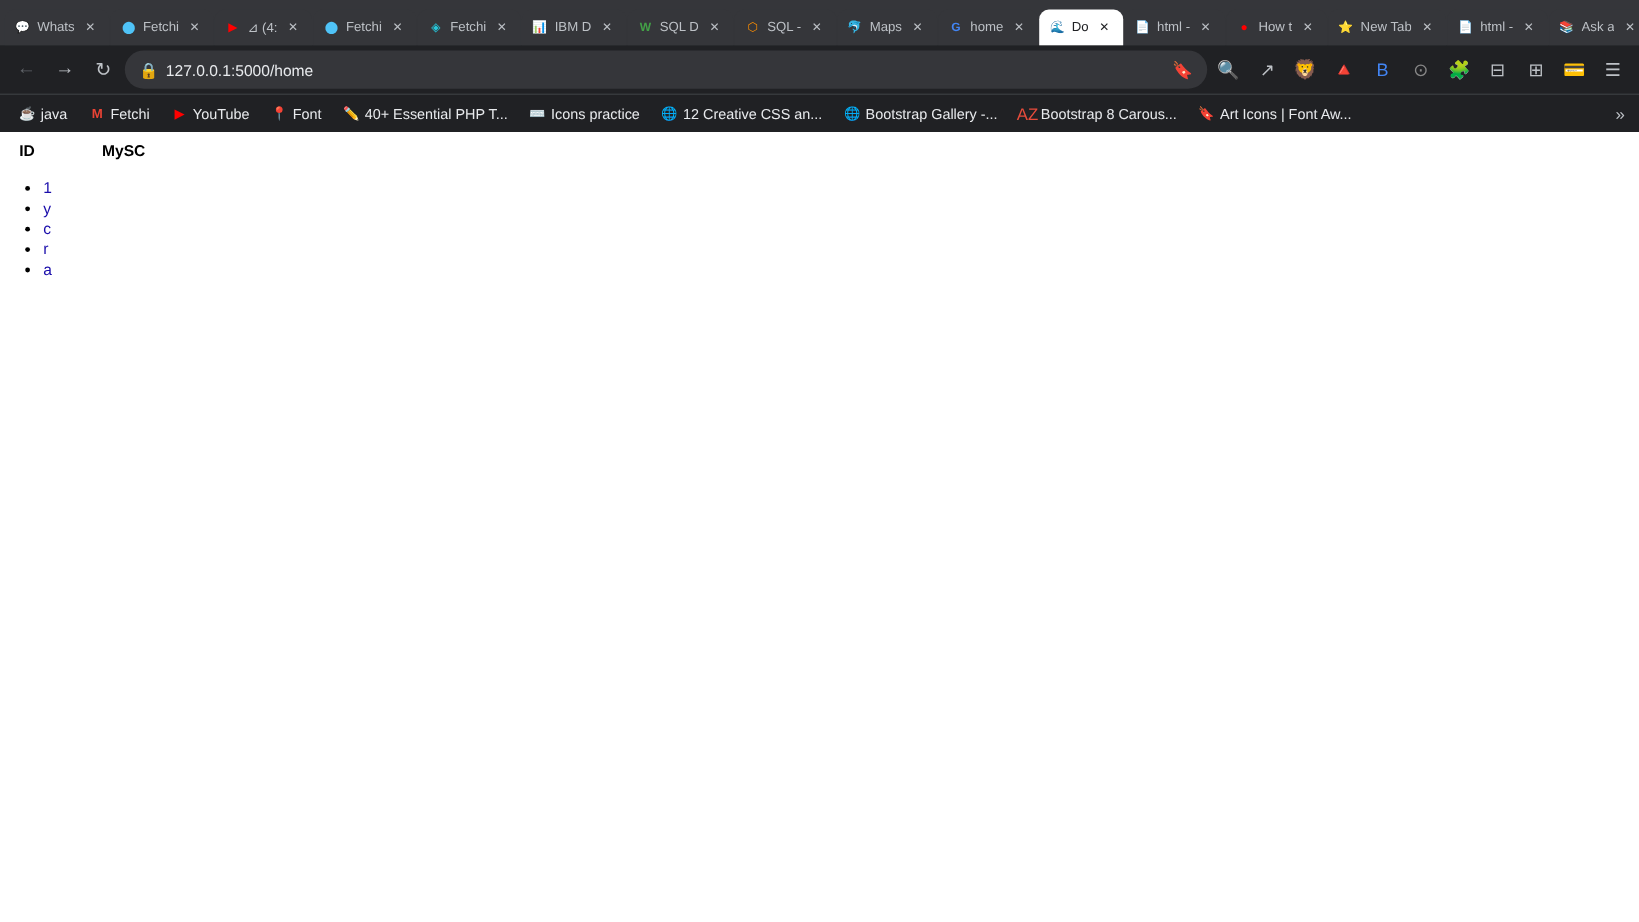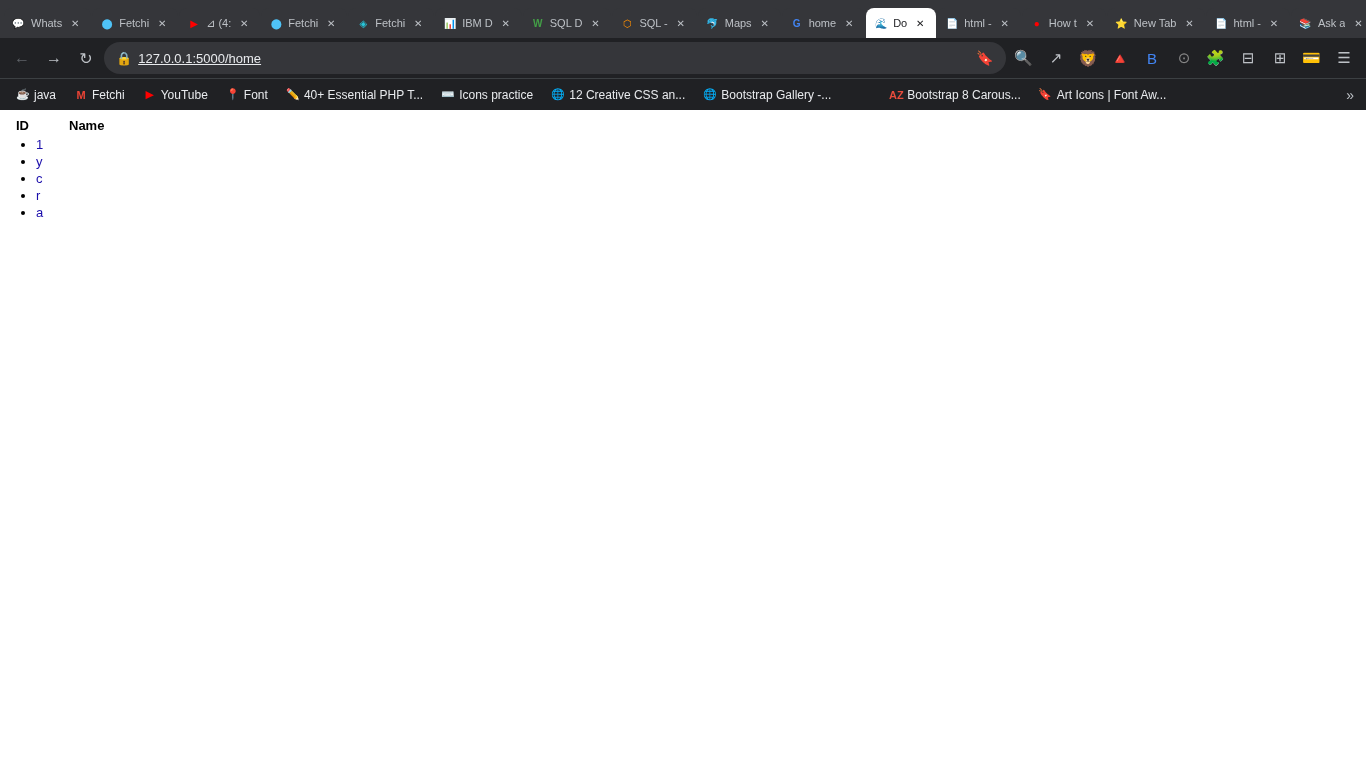--- a/index.html
+++ b/index.html
@@ -107,21 +107,20 @@
       gap: 6px;
     }
     .lock-icon { color: #bdc1c6; font-size: 13px; }
     .address-bar {
       flex: 1;
       background: transparent;
       border: none;
       outline: none;
       color: #e8eaed;
       font-size: 13px;
-      text-decoration: underline;
     }
     .nav-actions {
       display: flex;
       align-items: center;
       gap: 4px;
     }
     .nav-action-btn {
       width: 28px;
       height: 28px;
       border-radius: 50%;
@@ -175,25 +174,25 @@
     
     .page-content {
       flex: 1;
       background: #fff;
       overflow-y: auto;
       padding: 8px 16px;
     }
 
     .page-table-header {
       display: flex;
-      gap: 40px;
+      gap: 56px;
       font-weight: bold;
       font-size: 13px;
       color: #000;
-      margin-bottom: 4px;
+      margin-bottom: 16px;
     }
     .page-list {
       list-style-type: disc;
       padding-left: 20px;
     }
     .page-list li {
       margin: 2px 0;
       font-size: 13px;
     }
     .page-list li a {
@@ -343,34 +342,34 @@
     </div>
     <div class="bookmark">
       <div class="bookmark-favicon" style="color:#888;">🌐</div>
       <span>12 Creative CSS an...</span>
     </div>
     <div class="bookmark">
       <div class="bookmark-favicon" style="color:#888;">🌐</div>
       <span>Bootstrap Gallery -...</span>
     </div>
     <div class="bookmark">
-      <div class="bookmark-favicon" style="color:#e74c3c;font-weight:bold;font-size:11px;margin-left:40px;">AZ</div>
+      <div class="bookmark-favicon" style="color:#e74c3c;font-weight:normal;font-size:14px;">AZ</div>
       <span>Bootstrap 8 Carous...</span>
     </div>
     <div class="bookmark">
       <div class="bookmark-favicon">🔖</div>
       <span>Art Icons | Font Aw...</span>
     </div>
     <div class="bookmarks-more">»</div>
   </div>
 
   <div class="page-content">
     <div class="page-table-header">
       <span>ID</span>
-      <span>Name</span>
+      <span>MySC</span>
     </div>
     <ul class="page-list">
       <li><a href="#">1</a></li>
       <li><a href="#">y</a></li>
       <li><a href="#">c</a></li>
       <li><a href="#">r</a></li>
       <li><a href="#">a</a></li>
     </ul>
   </div>
 

